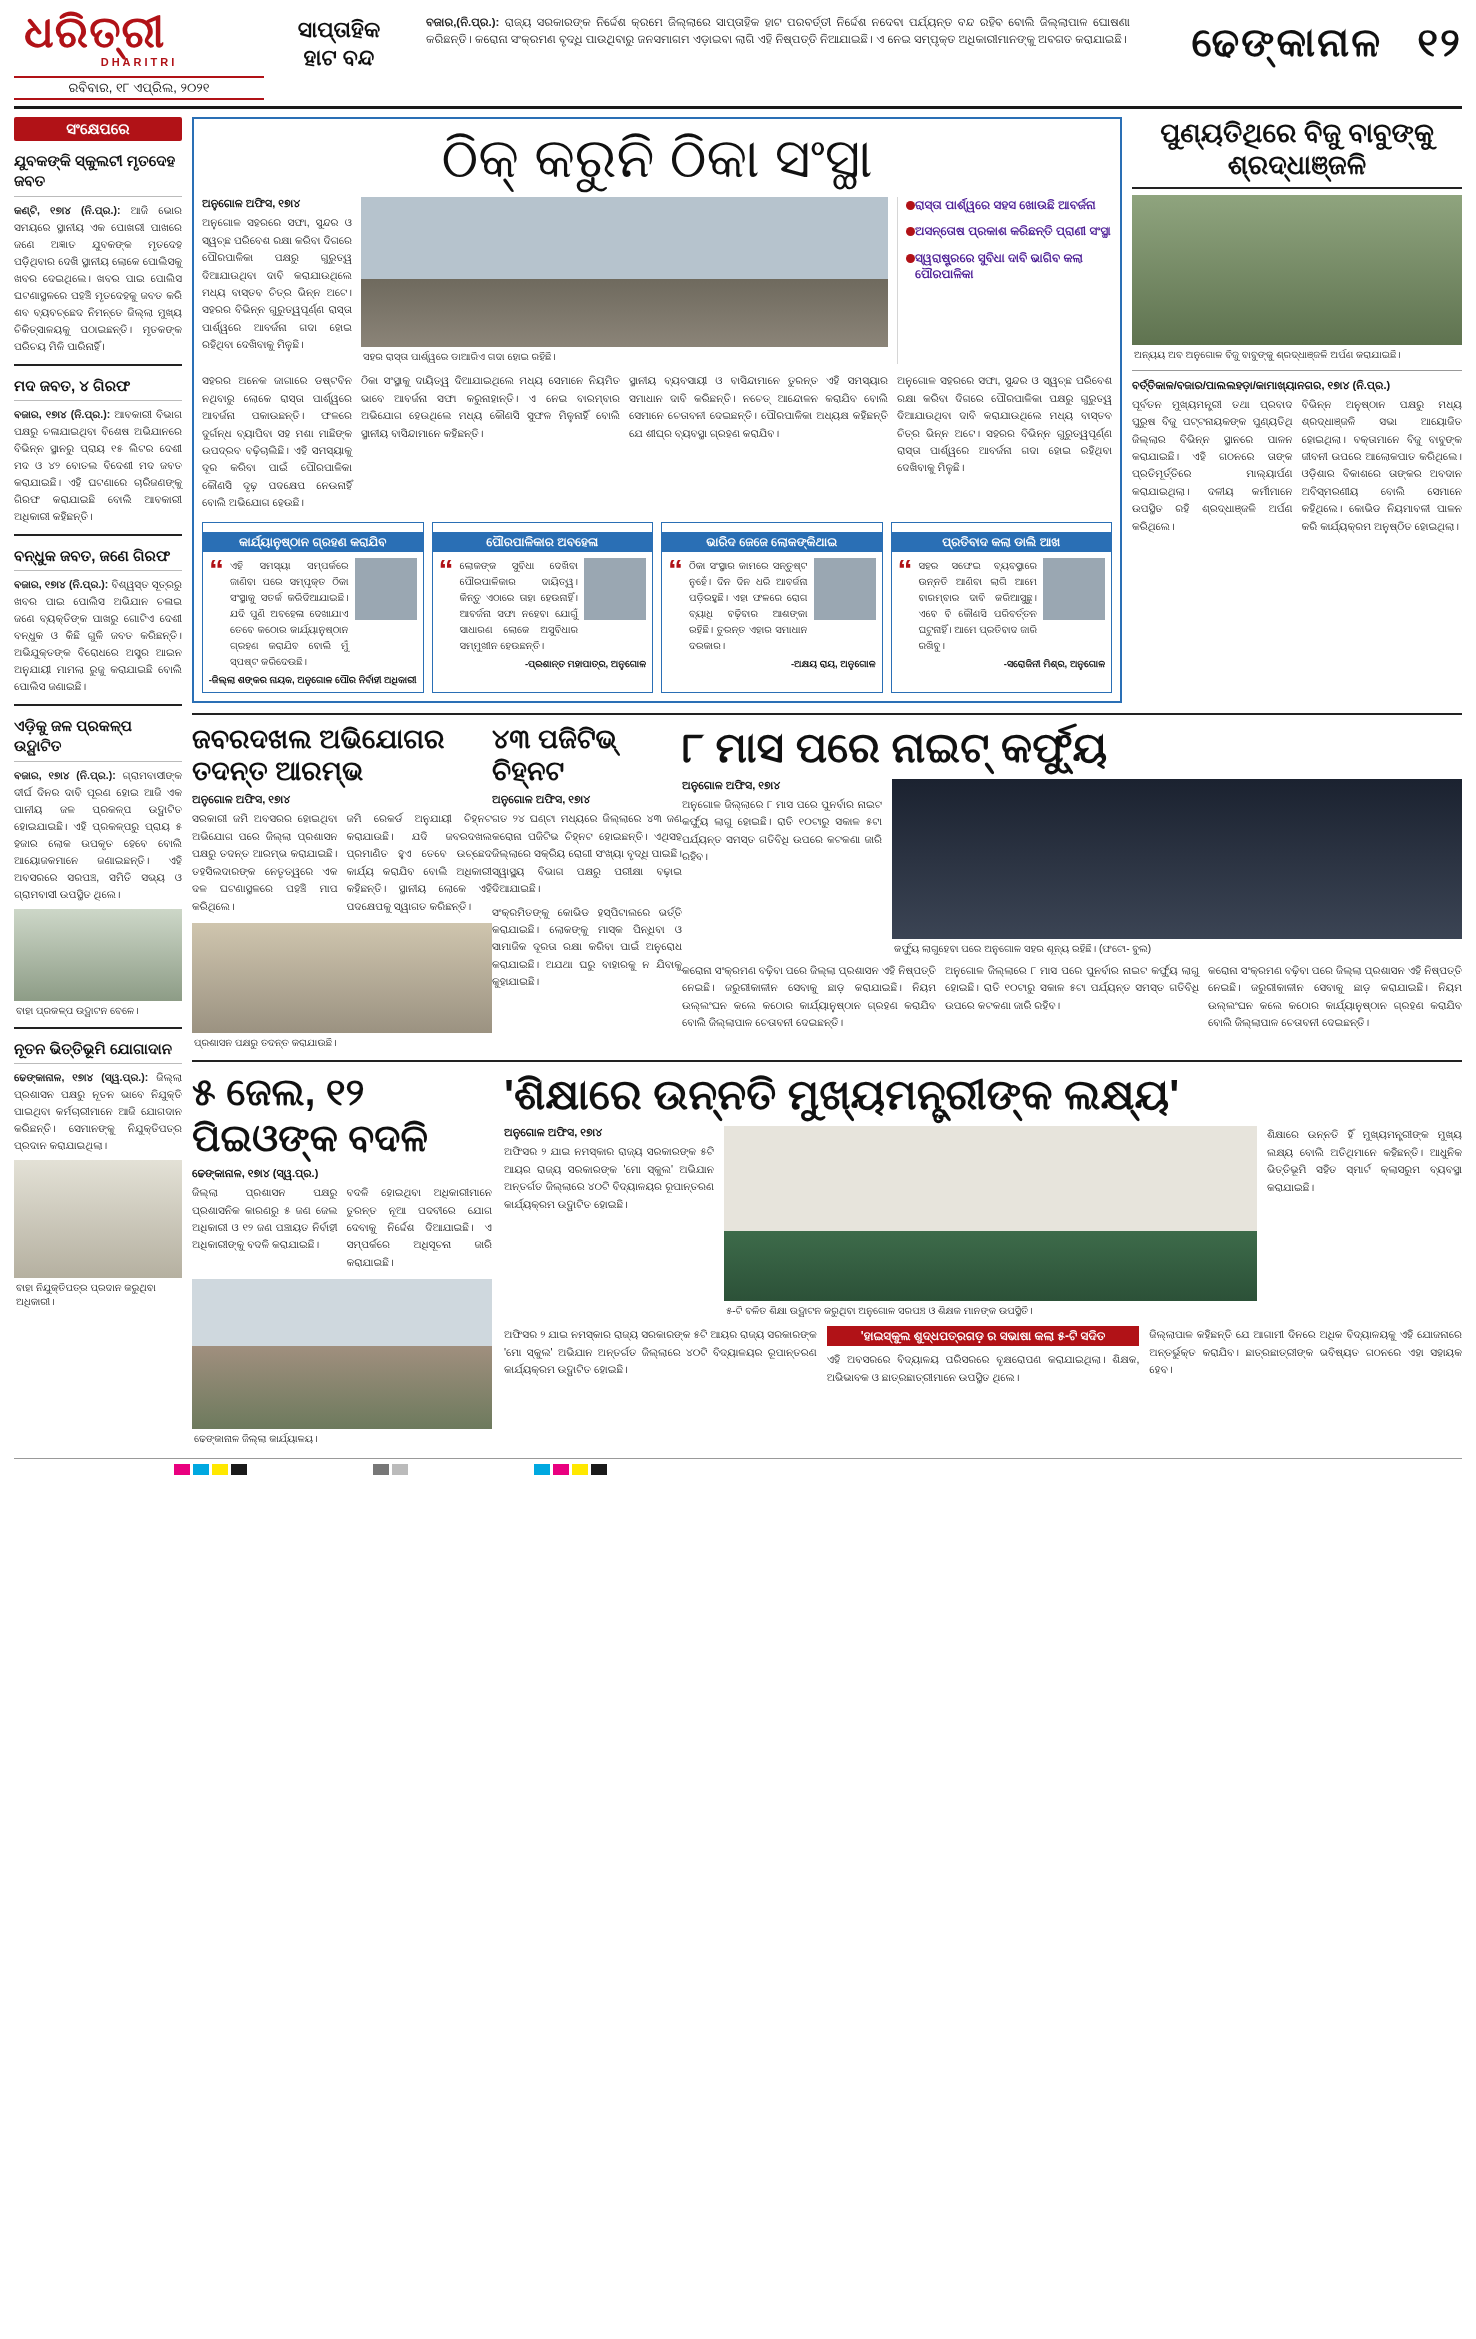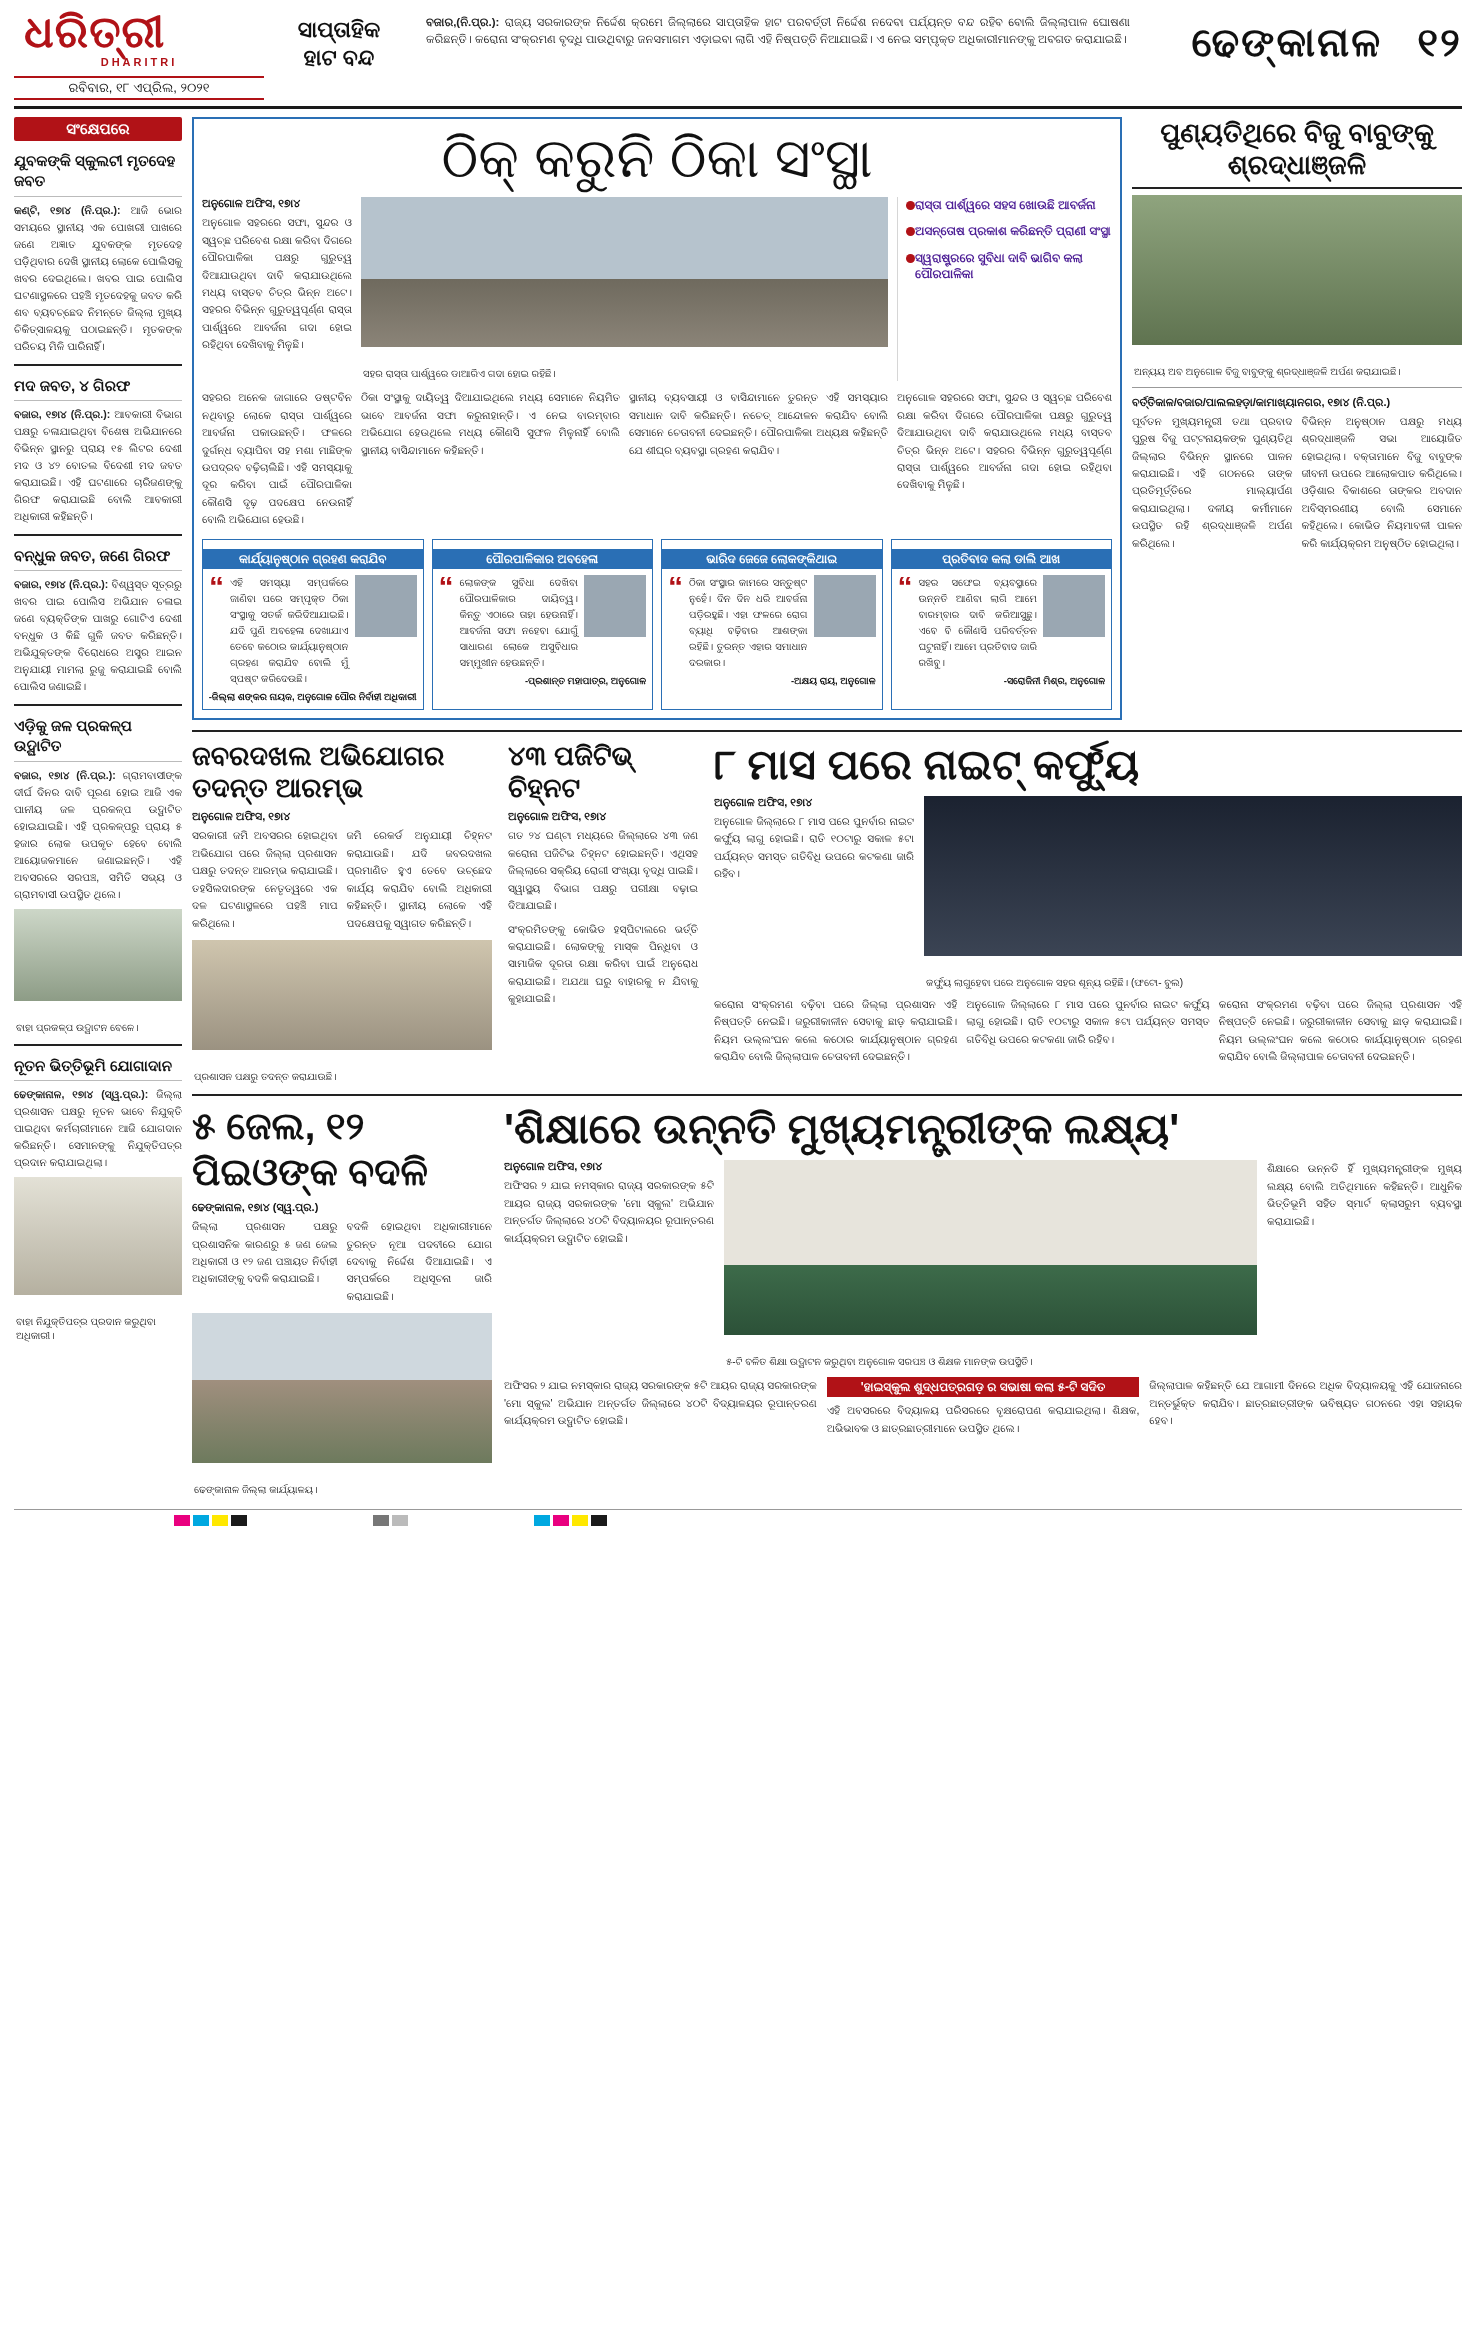--- a/index.html
+++ b/index.html
@@ -121,21 +121,21 @@
     width: 100%;
     display: block;
     background: #8d9aa3;
     position: relative;
     overflow: hidden;
   }
   .photo .sky { position:absolute; inset:0; background: linear-gradient(#b9c7d2, #8fa0ad); }
   .cap {
     font-size: 10px;
     line-height: 1.4;
-    padding: 20px 2px 0 2px;
+    padding: 3px 2px 0 2px;
     color: #222;
   }
 
   
   .lead-wrap {
     border: 2px solid #2a6fb5;
     padding: 8px;
   }
   .lead-head {
     font-size: 55px;
@@ -400,21 +400,21 @@
           <div class="hr-thin"></div>
           <div class="byline">ବର୍ତ୍ତିକାଳ/ବଜାର/ପାଲଲହଡ଼ା/କାମାଖ୍ୟାନଗର, ୧୭ା୪ (ନି.ପ୍ର.)</div>
           <div class="two">
             <div class="rtext" style="flex:1;">ପୂର୍ବତନ ମୁଖ୍ୟମନ୍ତ୍ରୀ ତଥା ପ୍ରବାଦ ପୁରୁଷ ବିଜୁ ପଟ୍ଟନାୟକଙ୍କ ପୁଣ୍ୟତିଥି ଜିଲ୍ଲାର ବିଭିନ୍ନ ସ୍ଥାନରେ ପାଳନ କରାଯାଇଛି। ଏହି ଗଠନରେ ତାଙ୍କ ପ୍ରତିମୂର୍ତ୍ତିରେ ମାଲ୍ୟାର୍ପଣ କରାଯାଇଥିଲା। ଦଳୀୟ କର୍ମୀମାନେ ଉପସ୍ଥିତ ରହି ଶ୍ରଦ୍ଧାଞ୍ଜଳି ଅର୍ପଣ କରିଥିଲେ।</div>
             <div class="rtext" style="flex:1;">ବିଭିନ୍ନ ଅନୁଷ୍ଠାନ ପକ୍ଷରୁ ମଧ୍ୟ ଶ୍ରଦ୍ଧାଞ୍ଜଳି ସଭା ଆୟୋଜିତ ହୋଇଥିଲା। ବକ୍ତାମାନେ ବିଜୁ ବାବୁଙ୍କ ଜୀବନୀ ଉପରେ ଆଲୋକପାତ କରିଥିଲେ। ଓଡ଼ିଶାର ବିକାଶରେ ତାଙ୍କର ଅବଦାନ ଅବିସ୍ମରଣୀୟ ବୋଲି ସେମାନେ କହିଥିଲେ। କୋଭିଡ ନିୟମାବଳୀ ପାଳନ କରି କାର୍ଯ୍ୟକ୍ରମ ଅନୁଷ୍ଠିତ ହୋଇଥିଲା।</div>
           </div>
         </div>
       </div>
 
       <div class="sec">
-        <div style="display:flex; gap:16px;">
+        <div style="display:flex; gap:0;">
 
           <div style="width:300px;">
             <div class="sec-head">ଜବରଦଖଲ ଅଭିଯୋଗର ତଦନ୍ତ ଆରମ୍ଭ</div>
             <div class="byline">ଅନୁଗୋଳ ଅଫିସ, ୧୭ା୪</div>
             <div class="two">
               <div class="rtext" style="flex:1;">ସରକାରୀ ଜମି ଅବସରର ହୋଇଥିବା ଅଭିଯୋଗ ପରେ ଜିଲ୍ଲା ପ୍ରଶାସନ ପକ୍ଷରୁ ତଦନ୍ତ ଆରମ୍ଭ କରାଯାଇଛି। ତହସିଲଦାରଙ୍କ ନେତୃତ୍ୱରେ ଏକ ଦଳ ଘଟଣାସ୍ଥଳରେ ପହଞ୍ଚି ମାପ କରିଥିଲେ।</div>
               <div class="rtext" style="flex:1;">ଜମି ରେକର୍ଡ ଅନୁଯାୟୀ ଚିହ୍ନଟ କରାଯାଉଛି। ଯଦି ଜବରଦଖଲ ପ୍ରମାଣିତ ହୁଏ ତେବେ ଉଚ୍ଛେଦ କାର୍ଯ୍ୟ କରାଯିବ ବୋଲି ଅଧିକାରୀ କହିଛନ୍ତି। ସ୍ଥାନୀୟ ଲୋକେ ଏହି ପଦକ୍ଷେପକୁ ସ୍ୱାଗତ କରିଛନ୍ତି।</div>
             </div>
             <div class="photo" style="height:110px;margin-top:8px;">
               <div class="sky" style="background:linear-gradient(#cfc5ae,#9b9281);"></div>

